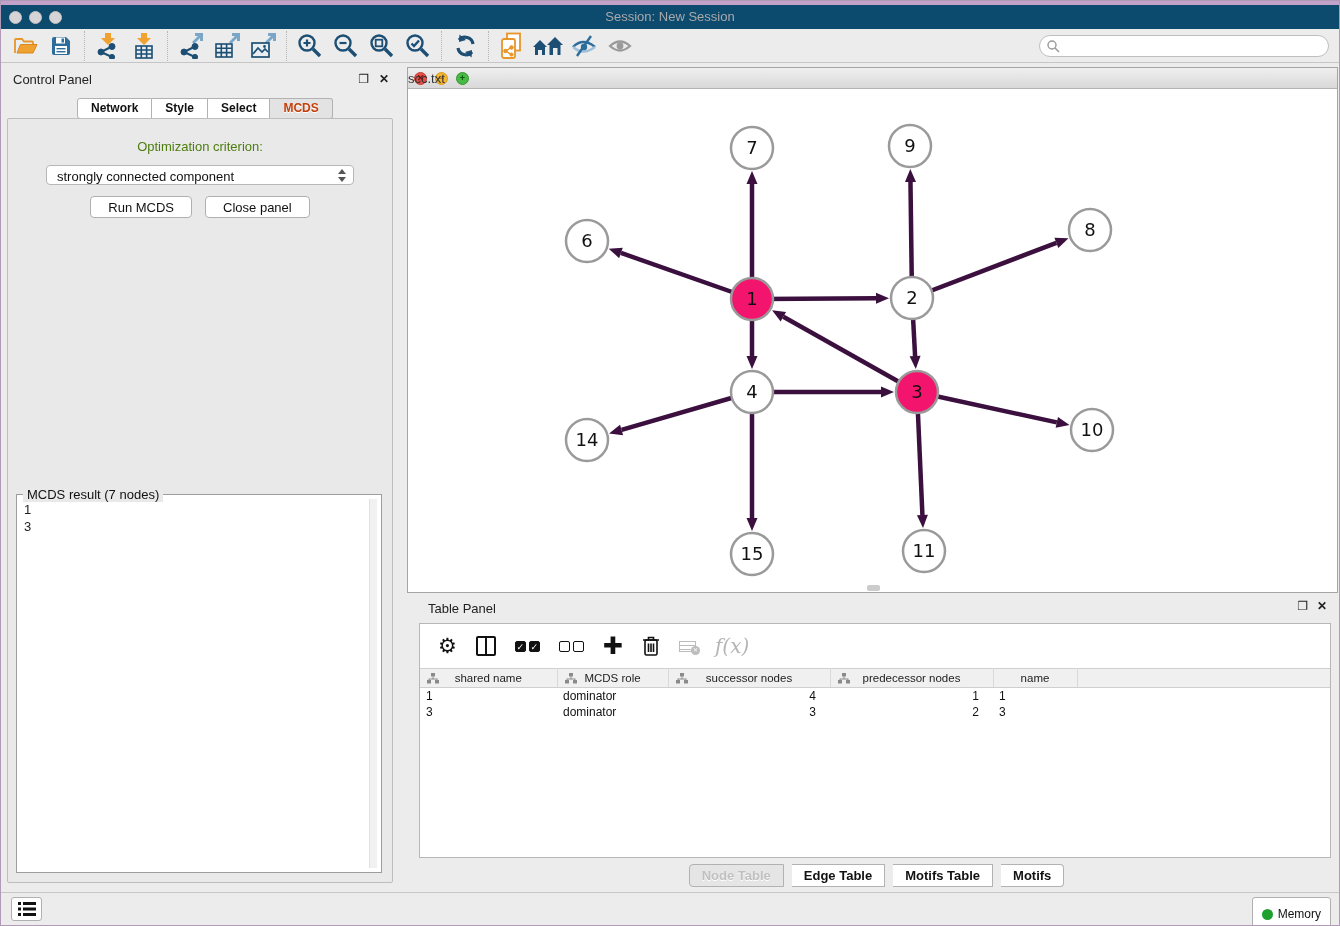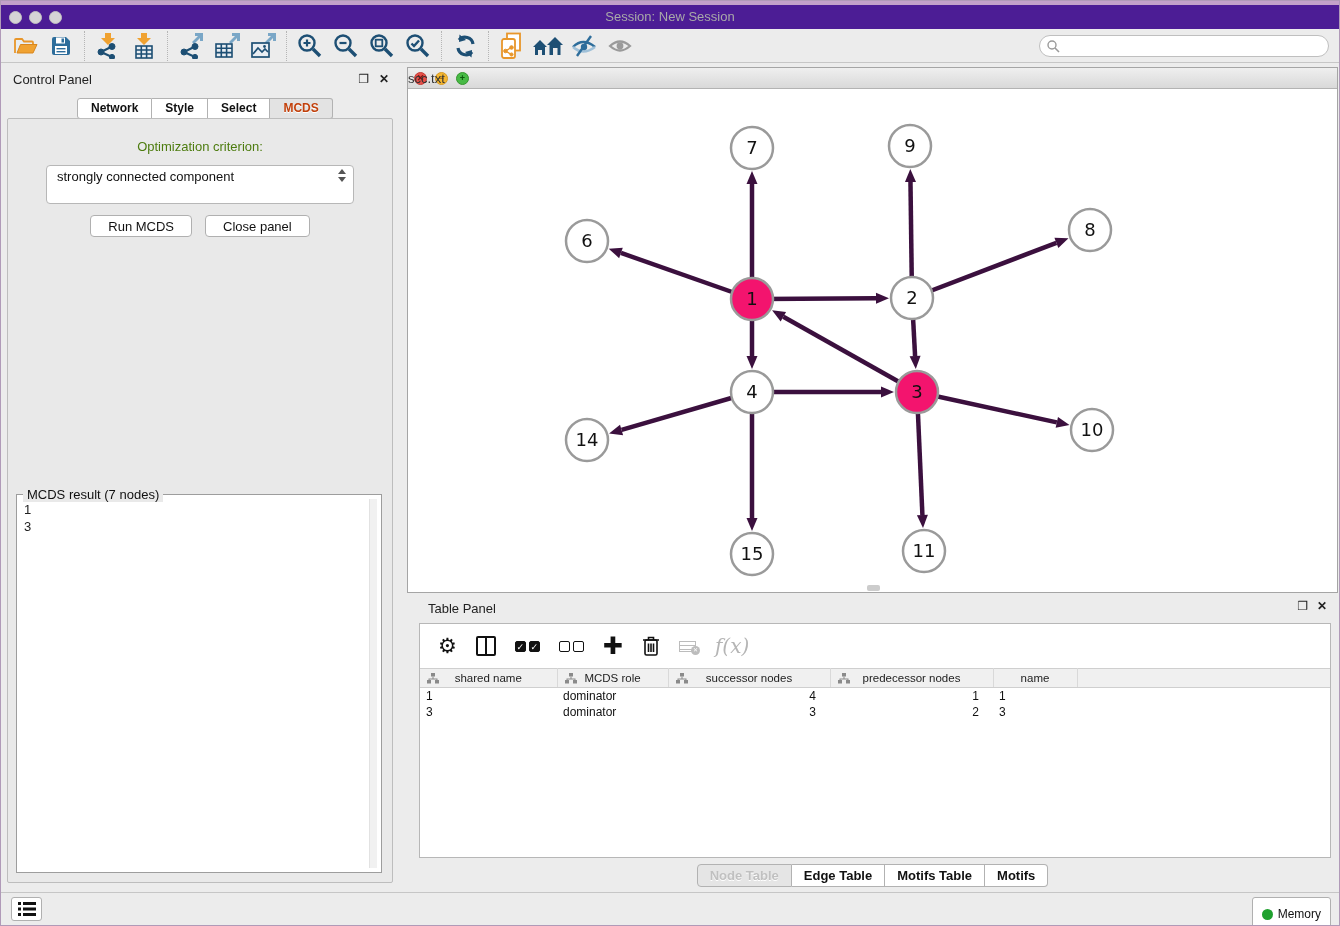--- a/index.html
+++ b/index.html
@@ -3,21 +3,21 @@
 <meta charset="utf-8">
 <style>
   * { margin:0; padding:0; box-sizing:border-box; }
   html,body { background:#d8d8d8; }
   body { font-family:"Liberation Sans", sans-serif; }
   #app { position:relative; width:1340px; height:926px; background:#ececec;
          border:1px solid #b09ab8; overflow:hidden; }
 
   
   .top-strip { position:absolute; top:0; left:0; right:0; height:4px; background:#c3a2ca; }
-  .titlebar { position:absolute; top:4px; left:0; right:0; height:24px; background:#4c1d95; }
+  .titlebar { position:absolute; top:4px; left:0; right:0; height:24px; background:#0c4a6e; }
   .tl-dot { position:absolute; top:6px; width:13px; height:13px; border-radius:50%;
             background:#d6d4d6; border:1px solid #c2c0c2; }
   .app-title { position:absolute; top:4px; left:0; right:0; text-align:center;
                font-size:13px; color:#a9a9a9; }
 
   
   .toolbar { position:absolute; top:28px; left:0; right:0; height:34px; background:#ececec;
              border-bottom:1px solid #c6c6c6; display:flex; align-items:center; padding-left:6px; }
   .tb-btn { width:36px; height:30px; display:flex; align-items:center; justify-content:center; }
   .tb-sep { width:1px; height:30px; border-left:1px dotted #b5b5b5; margin:0 5px; }
@@ -32,21 +32,21 @@
   .panel-ctrl { position:absolute; top:9px; font-size:12px; color:#222; cursor:default; }
   .cp-tabs { position:absolute; top:35px; left:76px; display:flex; }
   .cp-tab { height:21px; line-height:19px; padding:0 13px; font-size:12px; font-weight:bold;
             background:#fff; border:1px solid #b2b2b2; border-left:none; color:#111; }
   .cp-tab:first-child { border-left:1px solid #b2b2b2; border-radius:3px 0 0 3px; }
   .cp-tab:last-child { border-radius:0 3px 3px 0; }
   .cp-tab.active { background:#e3e3e3; color:#c2410c; text-shadow:0 1px 0 #fff; font-weight:bold; }
   .cp-body { position:absolute; top:55px; left:6px; right:8px; bottom:8px;
              background:#e9e9e9; border:1px solid #bdbdbd; border-radius:2px; }
   .opt-label { margin-top:20px; text-align:center; font-size:13px; color:#4d7c0f; }
-  .dropdown { position:relative; margin:11px auto 0 auto; width:308px; height:39px; background:#fff;
+  .dropdown { position:relative; margin:11px auto 0 auto; width:308px; height:20px; background:#fff;
               border:1px solid #b7b7b7; border-radius:4px; font-size:13px; line-height:21px;
               padding-left:10px; color:#111; }
   .dd-stepper { position:absolute; right:7px; top:3px; display:flex; flex-direction:column; gap:3px; }
   .dd-up { width:0; height:0; border-left:4px solid transparent; border-right:4px solid transparent;
            border-bottom:5px solid #555; }
   .dd-down { width:0; height:0; border-left:4px solid transparent; border-right:4px solid transparent;
              border-top:5px solid #555; }
   .cp-buttons { margin-top:11px; display:flex; justify-content:center; gap:13px; }
   .cp-btn { height:22px; padding:0 17px; background:#fff; border:1px solid #b0b0b0;
             border-radius:4px; font-size:13px; color:#111; font-family:"Liberation Sans",sans-serif; }
@@ -97,21 +97,21 @@
   table.data { border-collapse:collapse; width:100%; table-layout:fixed; }
   table.data th { height:19px; background:#f0f0f0; border-top:1px solid #cfcfcf; border-bottom:1px solid #cfcfcf;
                   border-right:1px solid #d9d9d9; font-size:11.5px; font-weight:normal; color:#222;
                   text-align:center; position:relative; }
   table.data th .hier { position:absolute; left:7px; top:4px; }
   table.data td { height:16px; font-size:12px; color:#111; padding:0 14px 0 6px; border:none; }
   td.al-right { text-align:right; }
 
   .tp-tabs { position:absolute; bottom:4px; left:0; right:0; display:flex; justify-content:center; }
   .tp-tab { height:23px; line-height:21px; padding:0 12px; font-size:13px; font-weight:bold;
-            background:#fff; border:1px solid #b2b2b2; border-left:none; color:#111; }
+            background:#fff; border:1px solid #b2b2b2; border-left:none; color:#111;margin-left:8px; }
   .tp-tab:first-child { border-left:1px solid #b2b2b2; border-radius:4px 0 0 4px; }
   .tp-tab:last-child { border-radius:0 4px 4px 0; }
   .tp-tab.active { background:#e5e5e5; color:#c0c0c0; text-shadow:0 1px 0 #fff; }
 
   
   .statusbar { position:absolute; bottom:0; left:0; right:0; height:33px; background:#ececec;
                border-top:1px solid #c6c6c6; }
   .list-btn { position:absolute; left:10px; top:4px; width:31px; height:24px; background:#fff;
               border:1px solid #b0b0b0; border-radius:3px; display:flex; align-items:center; justify-content:center; }
   .memory-btn { position:absolute; right:8px; top:4px; height:24px; padding:16px 9px; background:#fff;

